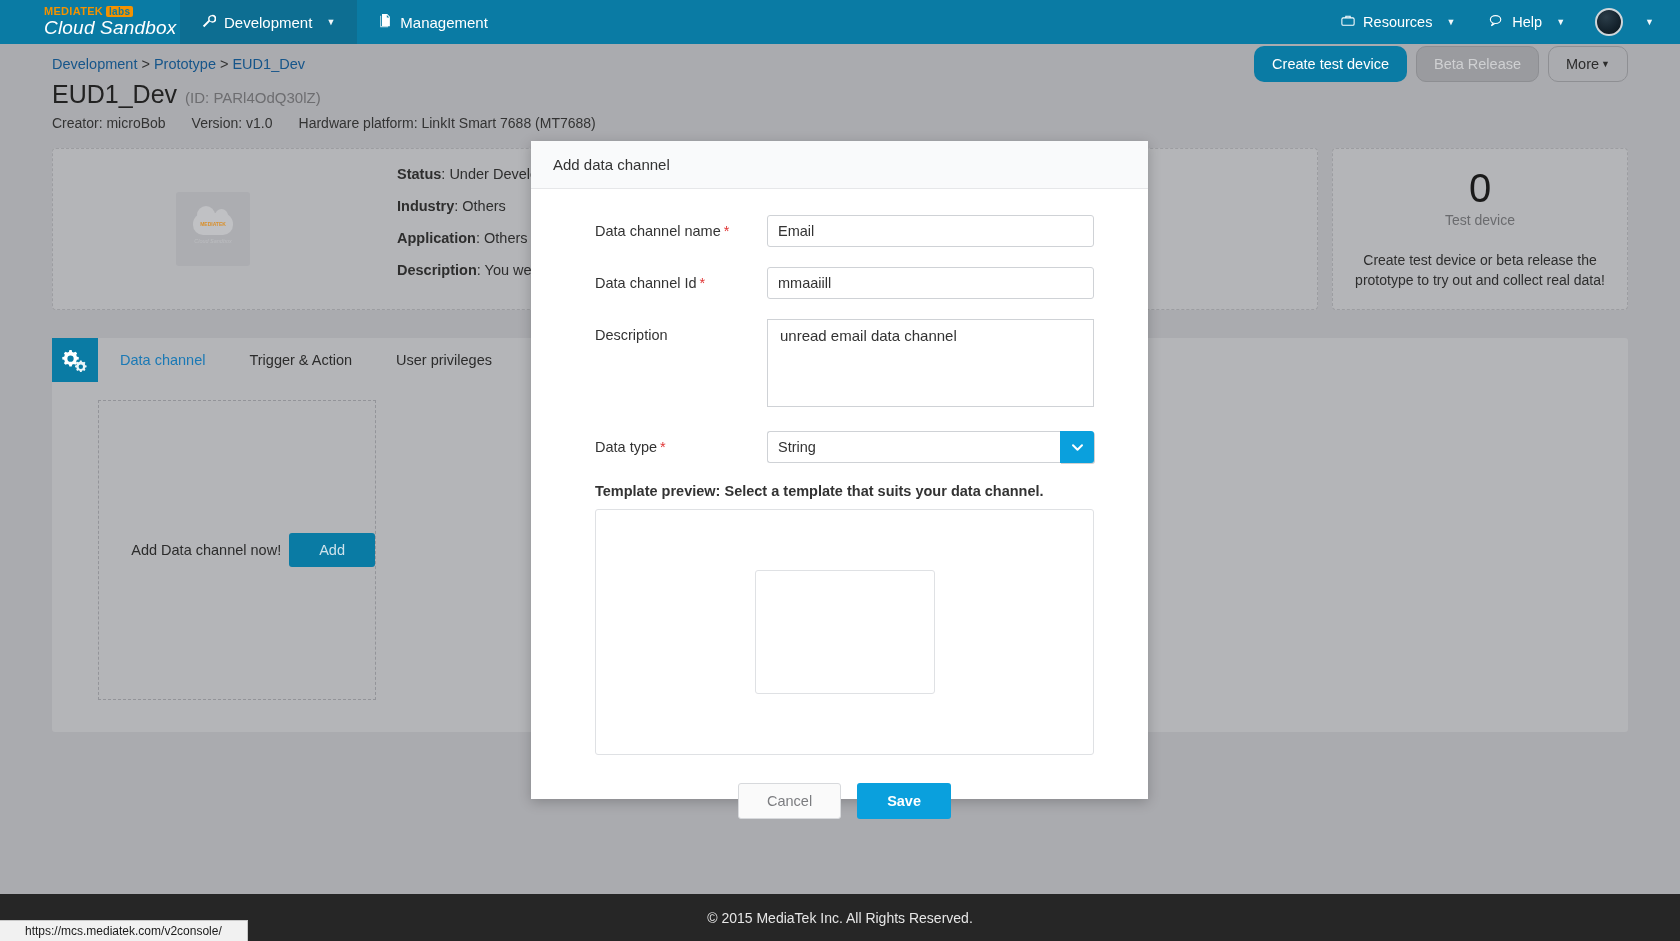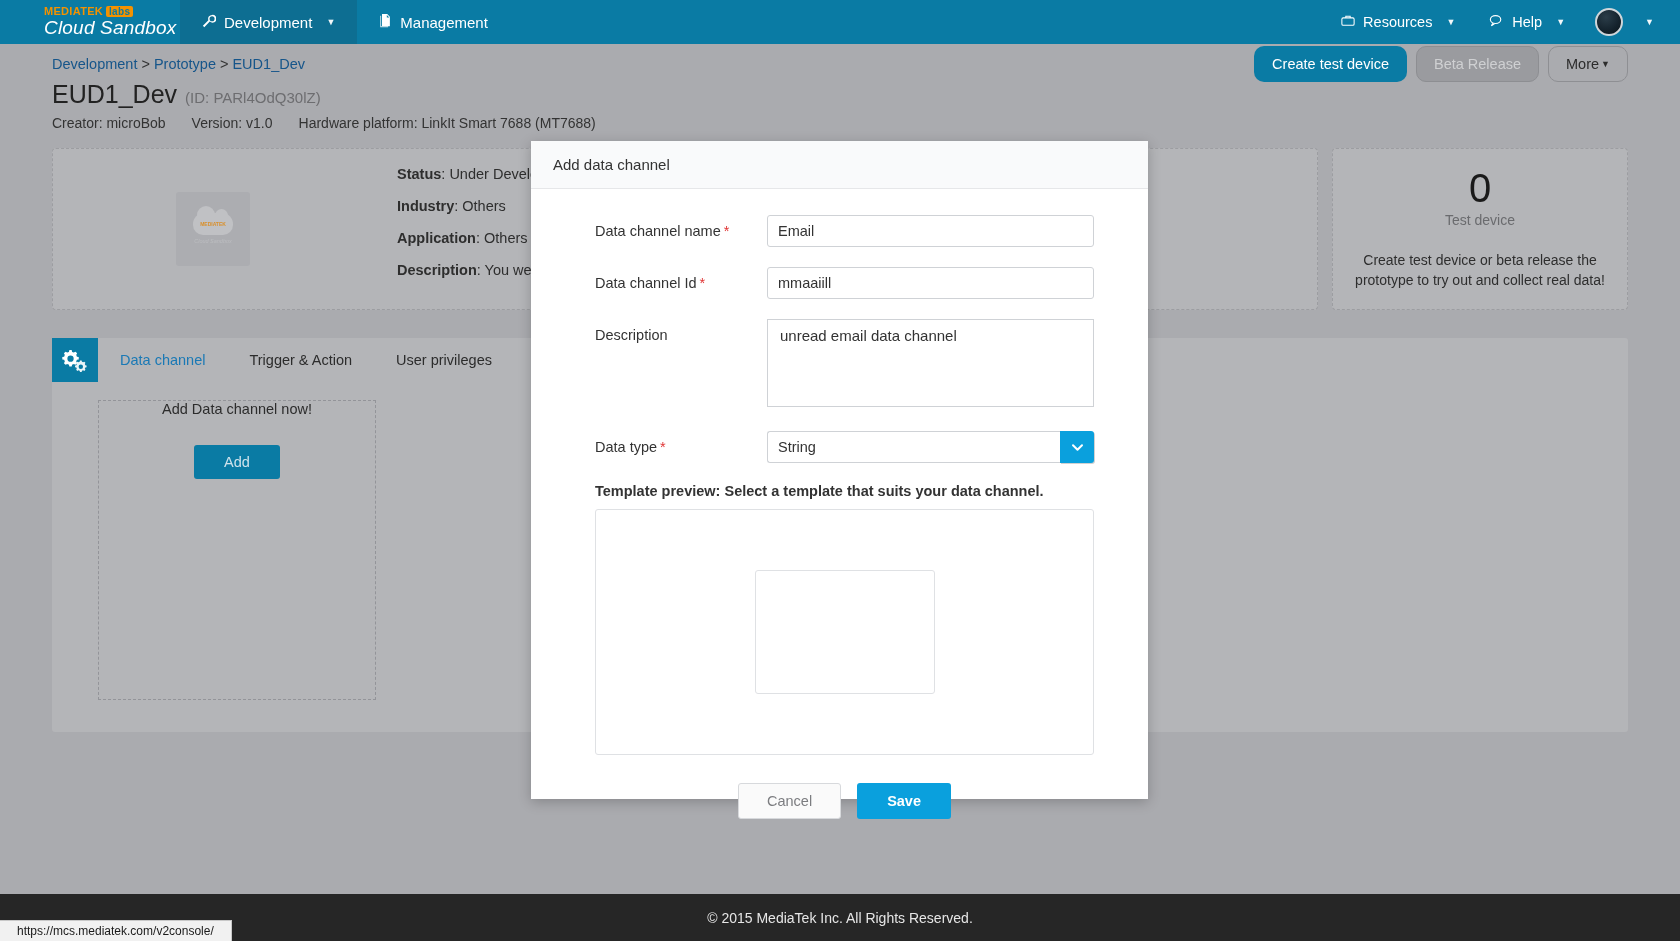--- a/index.html
+++ b/index.html
@@ -112,22 +112,22 @@
     position: relative;
   }
   .tab-item {
     display: flex; align-items: center; padding: 0 22px; font-size: 14.5px;
     color: #2c2c2c; cursor: pointer;
   }
   .tab-item.active { color: #1a79b5; }
   .panel-body { position: relative; height: 350px; }
   .dashed-box {
     position: absolute; left: 46px; top: 18px; width: 278px; height: 300px;
-    border: 1px dashed #939499; display: flex; flex-direction: column;
-    align-items: center; justify-content: flex-start; gap: 28px;
+    border: 1px dashed #939499; display: flex; flex-direction: row;
+    align-items: center; justify-content: flex-end; gap: 8px;
   }
   .dashed-box-text { font-size: 14.5px; color: #2c2c2c; }
   .add-btn { background: #0a7ba4; color: #cfe3ec; border: none; padding: 9px 30px; font-size: 14.5px; border-radius: 3px; cursor: pointer; font-family: "Liberation Sans", sans-serif; }
 
   
   .modal {
     position: absolute; left: 531px; top: 141px; width: 617px; height: 658px;
     background: #fff; z-index: 20; box-shadow: 0 3px 12px rgba(0,0,0,.22);
   }
   .modal-head {
@@ -178,21 +178,21 @@
     font-family: "Liberation Sans", sans-serif;
   }
 
   
   .footer {
     position: absolute; left: 0; bottom: 0; width: 1680px; height: 47px;
     background: #262626; display: flex; align-items: center; justify-content: center;
     color: #e6e6e6; font-size: 14px;
   }
   .statusbar {
-    position: absolute; left: 0; bottom: 0; height: 21px; padding: 0 17px;
+    position: absolute; left: 0; bottom: 0; height: 21px; padding: 0 25px;
     background: #f1f1f1; border: 1px solid #c8c8c8; border-left: none; border-bottom: none;
     font-size: 12px; color: #1a1a1a; display: flex; align-items: center; z-index: 40;
     font-family: "Liberation Sans", sans-serif;
   }
 </style>
 </head>
 <body>
 
 <div class="topnav">
   <div class="brand">

